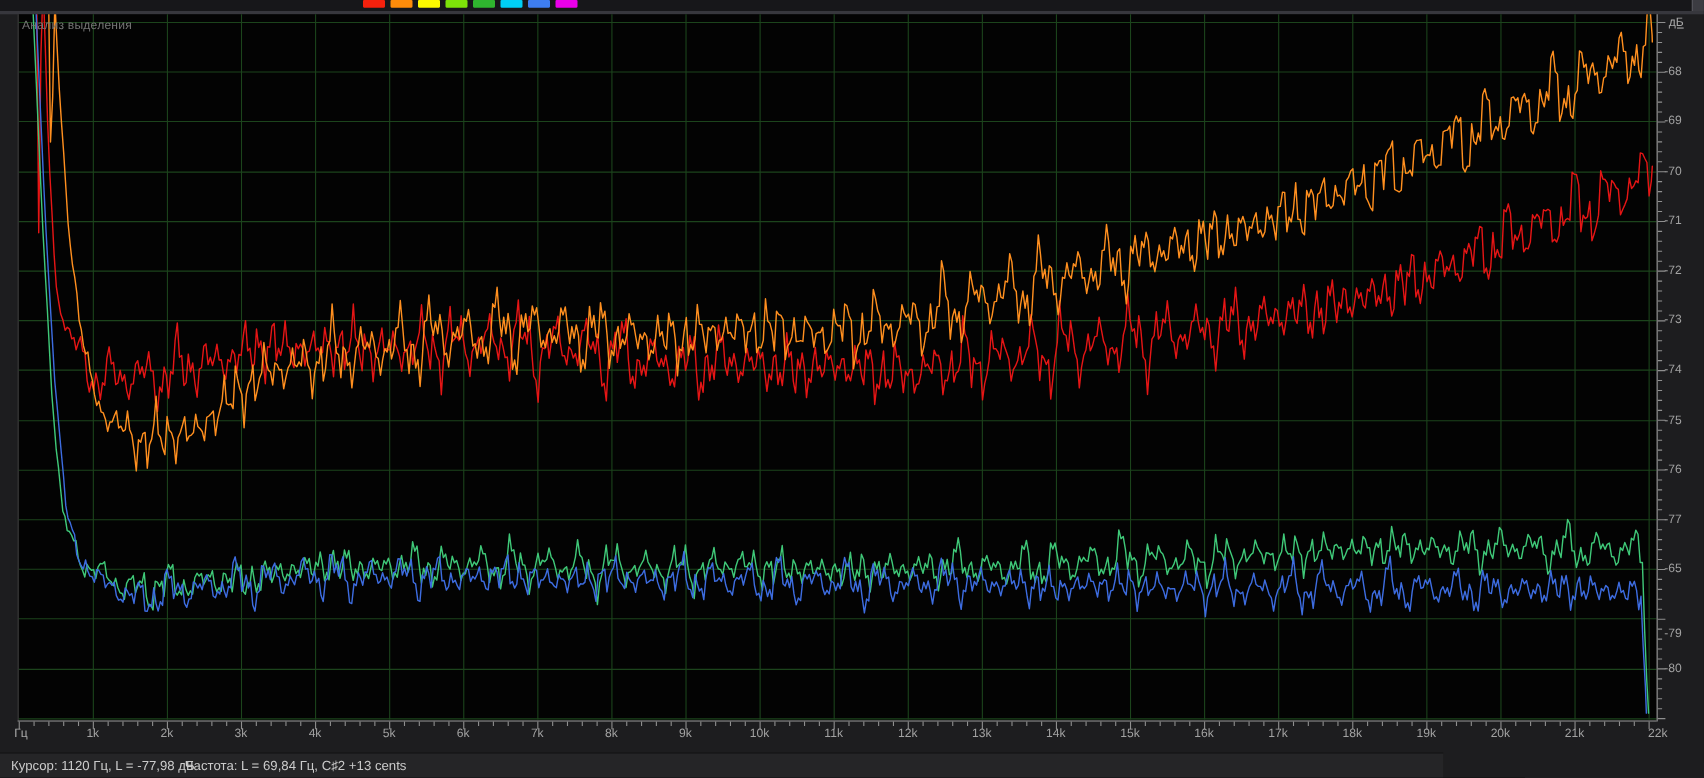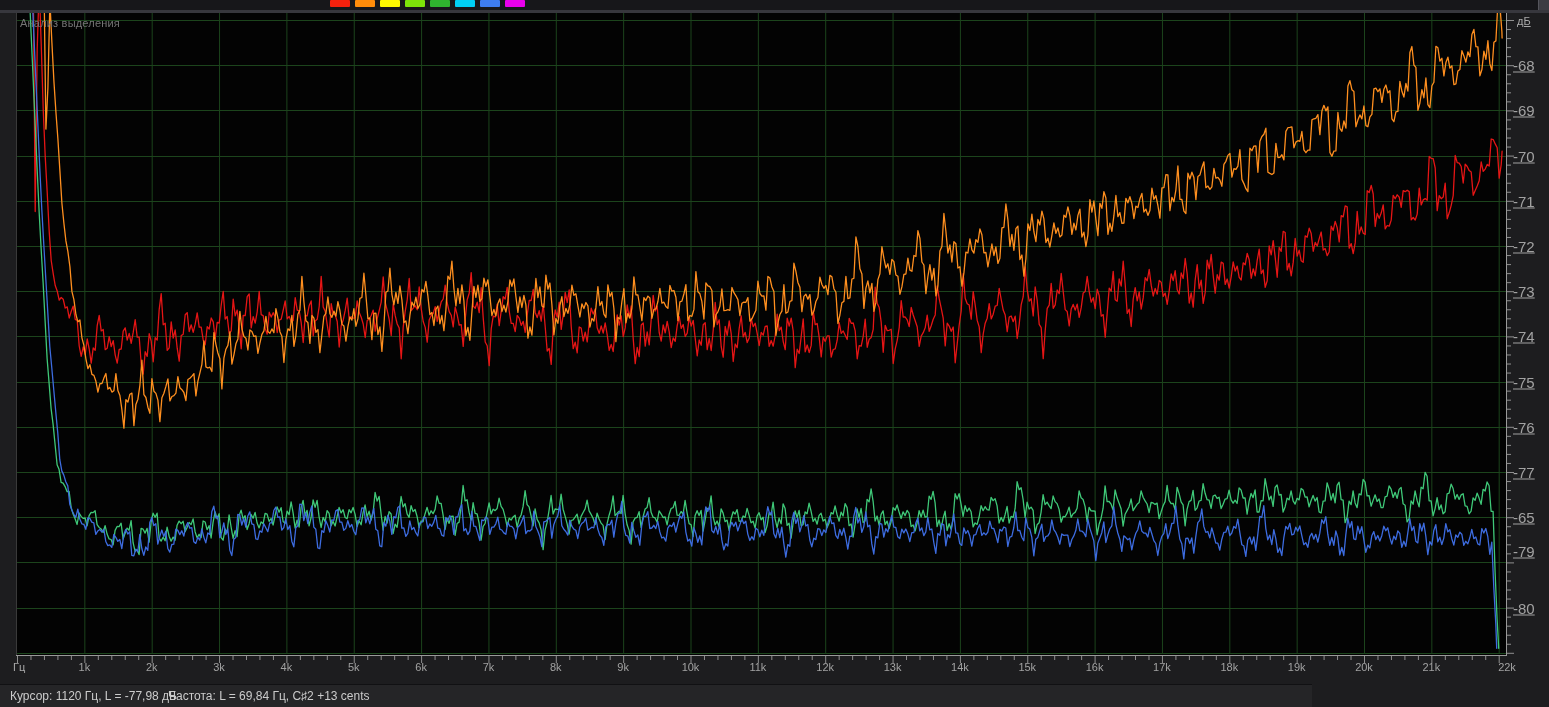--- a/index.html
+++ b/index.html
@@ -14,21 +14,21 @@
   .swatch{position:absolute;top:0;height:7px;width:20px;border-radius:1px;}
   .corner-box{position:absolute;left:1538px;top:0;width:11px;height:10px;background:#3c3c42;border-left:1px solid #55555c;}
   .separator{position:absolute;left:0;top:10px;width:1549px;height:3px;background:#37373d;}
   .plot-bg{position:absolute;left:17px;top:13px;width:1489px;height:642px;background:#030303;}
   svg.plot-svg{position:absolute;left:0;top:0;}
   .panel-title{position:absolute;left:20px;top:17px;font-size:11px;color:#757575;letter-spacing:.2px;}
   .axis-label{position:absolute;font-size:11px;color:#a9a9a9;}
   .db-unit{left:1517px;top:15px;text-decoration:underline;}
   .hz-unit{left:13px;top:661px;}
   .x-tick-label{position:absolute;top:661px;transform:translateX(-50%);font-size:11px;color:#a2a2a2;white-space:nowrap;}
-  .y-tick-label{position:absolute;left:1513px;transform:translateY(-50%);font-size:15px;color:#a2a2a2;white-space:nowrap;text-decoration:underline;}
+  .y-tick-label{position:absolute;left:1513px;transform:translateY(-50%);font-size:11px;color:#a2a2a2;white-space:nowrap;}
   .status-bar{
     position:absolute;left:0;top:684px;width:1312px;height:23px;
     background:#252527;border-top:1px solid #111113;box-sizing:border-box;
   }
   .status-text{position:absolute;top:0;line-height:22px;font-size:12px;color:#cbcbcb;white-space:pre;}
   .status-cursor{left:10px;}
   .status-frequency{left:168px;}
 </style>
 </head>
 <body>
@@ -327,21 +327,21 @@
       <span class="y-tick-label" style="top: 110.4px;">-69</span>
       <span class="y-tick-label" style="top: 155.6px;">-70</span>
       <span class="y-tick-label" style="top: 200.8px;">-71</span>
       <span class="y-tick-label" style="top: 246px;">-72</span>
       <span class="y-tick-label" style="top: 291.2px;">-73</span>
       <span class="y-tick-label" style="top: 336.4px;">-74</span>
       <span class="y-tick-label" style="top: 381.6px;">-75</span>
       <span class="y-tick-label" style="top: 426.8px;">-76</span>
       <span class="y-tick-label" style="top: 472px;">-77</span>
       <span class="y-tick-label" style="top: 517.2px;">-65</span>
-      <span class="y-tick-label" style="top: 551px;">-79</span>
+      <span class="y-tick-label" style="top: 576px;">-79</span>
       <span class="y-tick-label" style="top: 607.6px;">-80</span>
     </div>
 
   <div class="status-bar">
     <span class="status-text status-cursor">Курсор: 1120 Гц, L = -77,98 дБ</span>
     <span class="status-text status-frequency">Частота: L = 69,84 Гц, C♯2 +13 cents</span>
   </div>
 
 </div>
 

